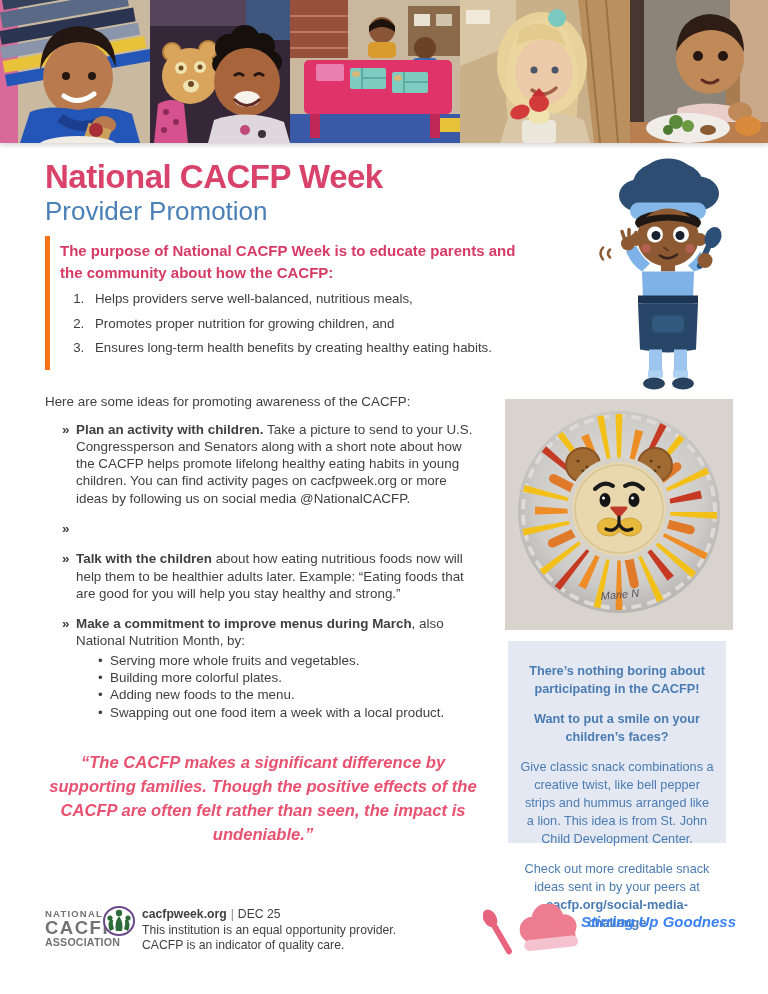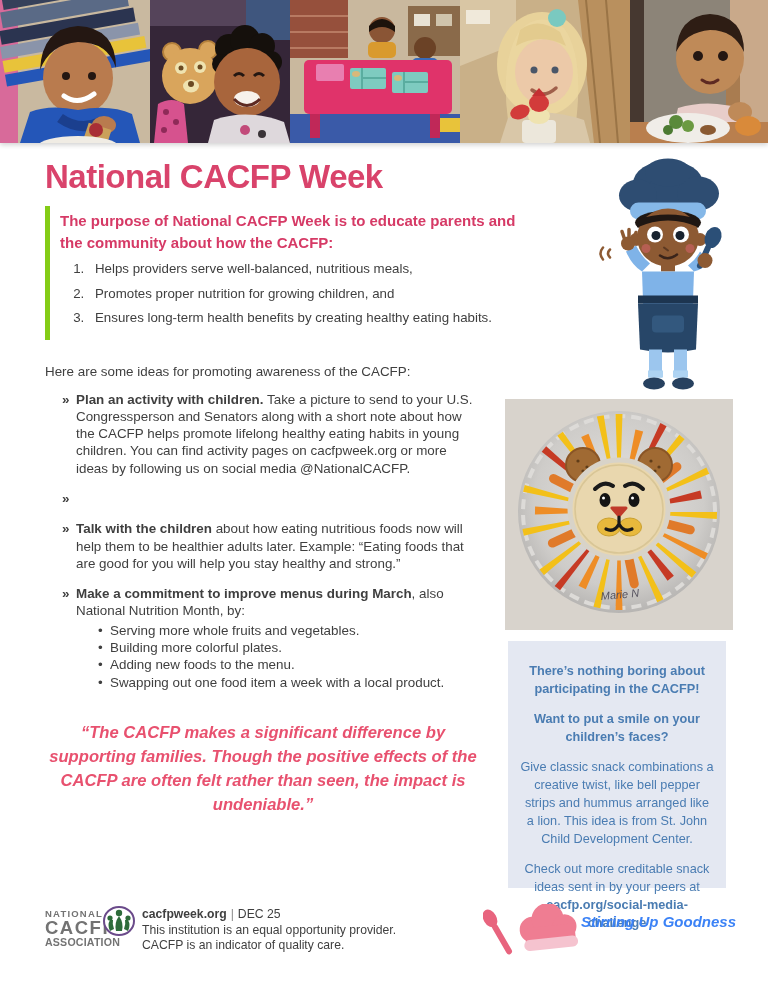--- a/index.html
+++ b/index.html
@@ -6,41 +6,41 @@
   .page{position:relative;width:768px;height:994px;background:#ffffff;overflow:hidden;
         font-family:"Liberation Sans",sans-serif;color:#3f3f3f;}
   
   .banner{position:absolute;left:0;top:0;width:768px;height:143px;display:flex;
           box-shadow:0 2px 5px rgba(0,0,0,.18);}
   .banner svg{display:block;height:143px;flex:none;}
   
   .left-col{position:absolute;left:45px;top:158px;width:480px;}
   .title{margin:0;font-size:33px;line-height:38px;font-weight:bold;letter-spacing:-.5px;color:#d9436b;}
   .subtitle{margin:0;font-size:26px;line-height:30px;font-weight:400;color:#4a80b5;}
-  .purpose{border-left:5px solid #84cc16;padding:4px 0 6px 10px;margin-top:10px;width:465px;}
+  .purpose{border-left:5px solid #f97316;padding:4px 0 6px 10px;margin-top:10px;width:465px;}
   .purpose-head{margin:0 0 6px;font-size:15px;line-height:22px;font-weight:bold;color:#d63a66;width:460px;}
   .purpose ol{margin:0;padding:0 0 0 28px;font-size:13.3px;line-height:17.5px;}
   .purpose ol li{margin:0 0 7px;padding-left:7px;}
   .purpose-close{margin:10px 0 0;font-size:13.3px;line-height:18px;width:465px;}
   .ideas-intro{margin:24px 0 0;font-size:13.4px;}
   ul.ideas{list-style:none;margin:12px 0 0;padding:0;font-size:13.4px;line-height:17.3px;}
   ul.ideas > li{display:flex;margin:0 0 13px;}
   .idea-gap{margin-top:13px !important;}
   .marker{flex:none;width:14px;margin-left:17px;font-weight:bold;color:#3f3f3f;}
   .idea-body{width:398px;}
   .idea-body b{font-weight:bold;}
   ul.subs{list-style:none;margin:2px 0 0;padding:0 0 0 22px;}
   ul.subs li{display:flex;margin:0;}
   .sub-marker{flex:none;width:12px;color:#3f3f3f;}
   .quote{margin:30px 0 0 -6px;width:448px;text-align:center;color:#e8516f;
          font-weight:bold;font-style:italic;font-size:16.6px;line-height:24px;}
   
   .chef{position:absolute;left:588px;top:156px;width:160px;height:238px;}
   .lion{position:absolute;left:505px;top:399px;width:228px;height:231px;}
-  .infobox{position:absolute;left:508px;top:641px;width:218px;height:247px;box-sizing:border-box;
+  .infobox{position:absolute;left:508px;top:641px;width:218px;height:202px;box-sizing:border-box;
            background:#e4e8f2;color:#4a7cb2;text-align:center;font-size:12.7px;line-height:18px;
            padding:21px 12px 0;}
   .infobox p{margin:0 0 12px;}
   .infobox .b{font-weight:bold;}
   
   .assoc-logo{position:absolute;left:45px;top:908px;width:100px;height:48px;color:#737373;}
   .assoc-n{font-size:9.5px;font-weight:bold;letter-spacing:1.2px;line-height:11px;}
   .assoc-c{font-size:18.5px;font-weight:bold;letter-spacing:1.5px;line-height:17px;}
   .assoc-a{font-size:10.6px;font-weight:bold;letter-spacing:.2px;line-height:13px;}
   .assoc-emblem{position:absolute;left:56px;top:-3px;}
@@ -187,20 +187,21 @@
       <circle cx="46" cy="122" r="7" fill="#5a8a3a"></circle>
         <circle cx="58" cy="126" r="6" fill="#6b9a42"></circle>
         <circle cx="38" cy="130" r="5" fill="#4c7a32"></circle>
       <ellipse cx="78" cy="130" rx="8" ry="5" fill="#8a5a32"></ellipse>
       <ellipse cx="118" cy="126" rx="13" ry="10" fill="#d98a3a"></ellipse>
     </svg>
   </div>
 
   <div class="left-col">
     <h1 class="title">National CACFP Week</h1>
+    <h2 class="subtitle">Provider Promotion</h2>
 
     <div class="purpose">
       <p class="purpose-head">The purpose of National CACFP Week is to educate parents and the community about how the CACFP:</p>
       <ol>
         <li>Helps providers serve well-balanced, nutritious meals,</li>
         <li>Promotes proper nutrition for growing children, and</li>
         <li>Ensures long-term health benefits by creating healthy eating habits.</li>
       </ol>
     </div>
 

